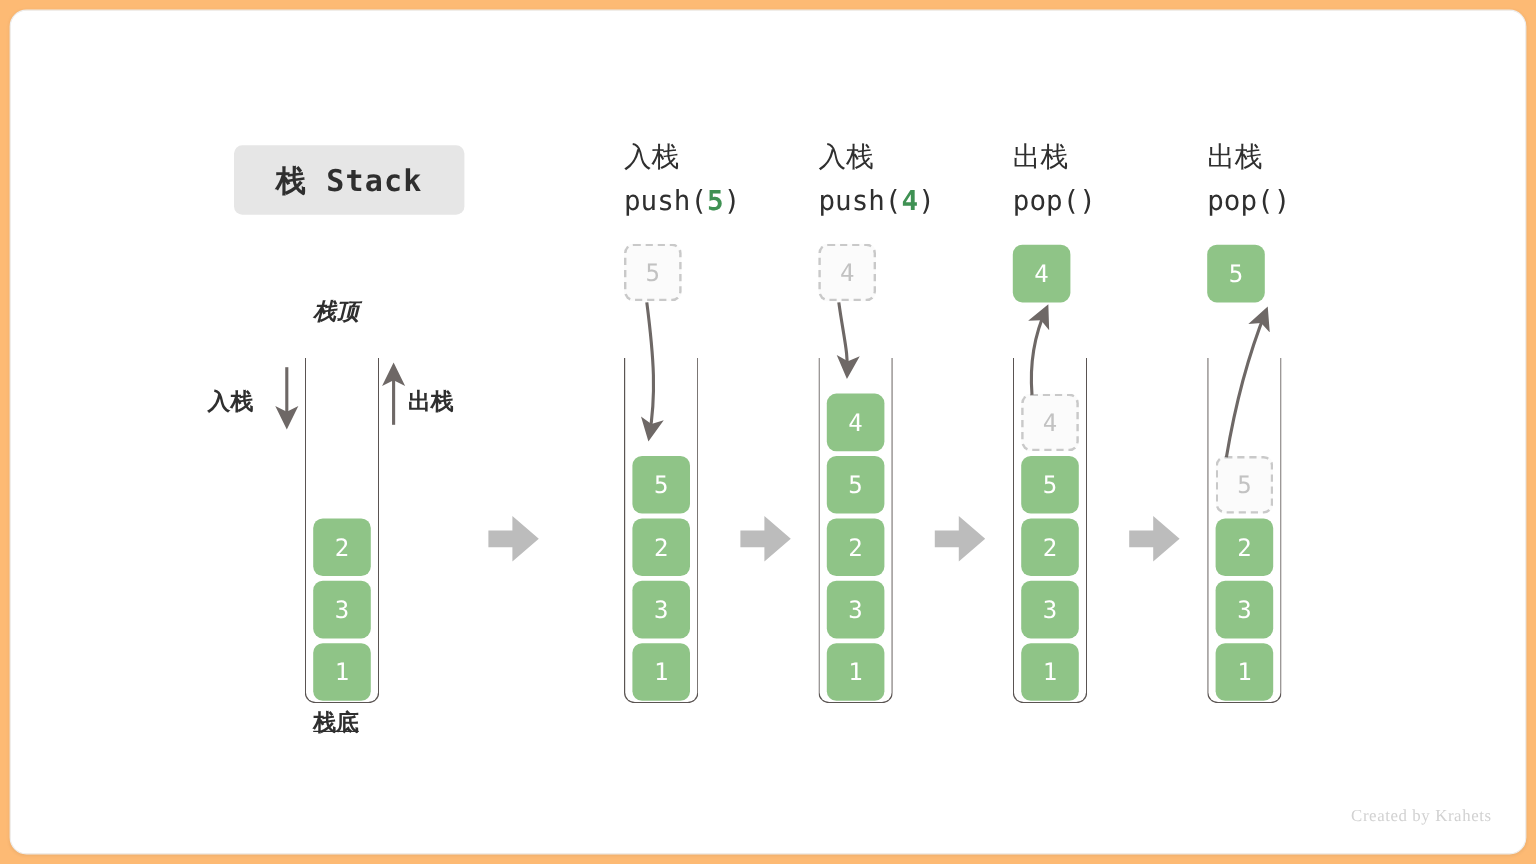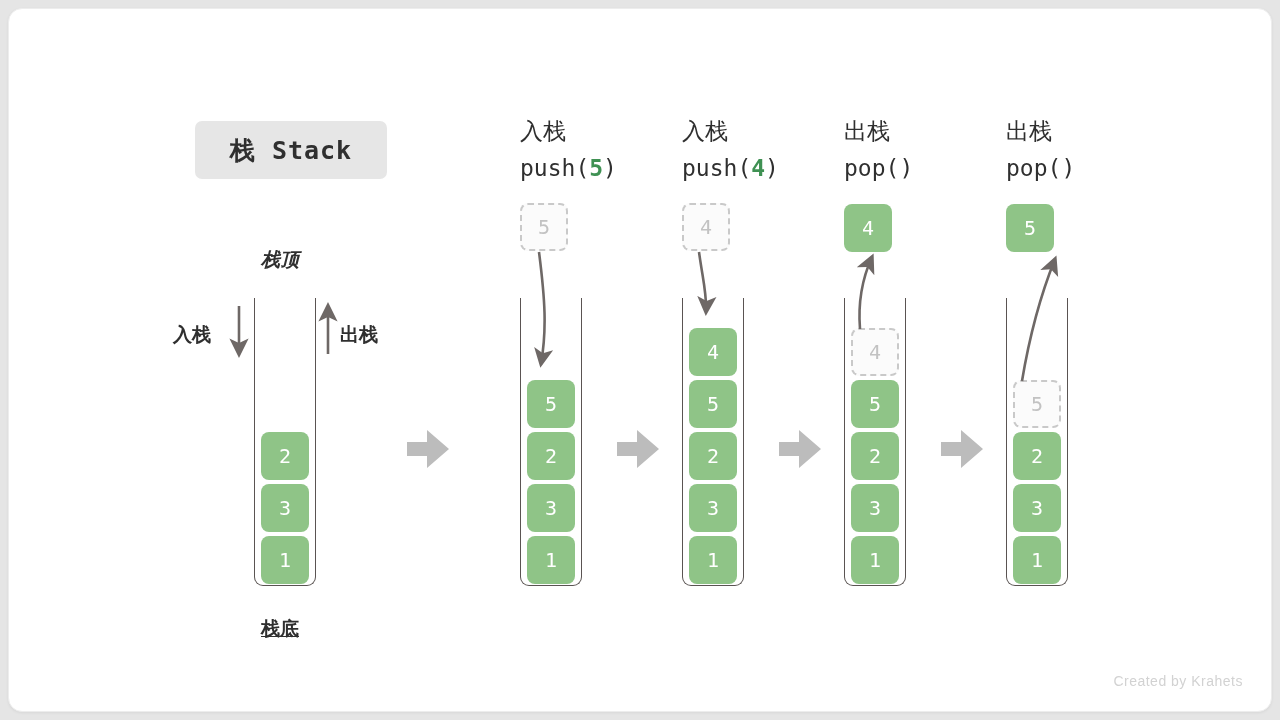--- a/index.html
+++ b/index.html
@@ -10,21 +10,21 @@
   body {
     width: 1280px;
     height: 720px;
     font-family: "Liberation Sans", "DejaVu Sans", sans-serif;
     overflow: hidden;
   }
   .canvas {
     position: relative;
     width: 1280px;
     height: 720px;
-    background: #e5e5e5;
+    background: #fdba74;
   }
   .card {
     position: absolute;
     left: 8px;
     top: 8px;
     width: 1264px;
     height: 704px;
     background: #ffffff;
     border: 1px solid #ededed;
     border-radius: 14px;
@@ -119,21 +119,21 @@
     width: 1264px;
     height: 704px;
     pointer-events: none;
   }
 
   
   .footer {
     position: absolute;
     right: 28px;
     bottom: 22px;
-    font-family: Liberation Sans, sans-serif;
+    font-family: Liberation Serif, serif;
     font-size: 14px;
     color: #d2d2d2;
     letter-spacing: 0.5px;
   }
 </style>
 </head>
 <body>
 
 <div class="canvas">
   <div class="card">
@@ -164,21 +164,21 @@
     </div>
 
     <div class="col-header" style="left:997px; top:104px;">
       <div class="zh">出栈</div>
       <div>
         <span>pop(</span><span class="arg"></span><span>)</span>
       </div>
     </div>
 
     <div class="lbl" style="left:252px; top:238px;font-style:italic;">栈顶</div>
-    <div class="lbl" style="left:252px; top:607px;text-decoration:underline;">栈底</div>
+    <div class="lbl" style="left:252px; top:580px;text-decoration:underline;">栈底</div>
     <div class="lbl" style="left:164px; top:313px;">入栈</div>
     <div class="lbl" style="left:331px; top:313px;">出栈</div>
 
     <div class="stack-col">
       <div class="stack-box" style="left:245px; top:289px; height:288px;"></div>
       <div class="cell solid" style="left:252px; top:423px;">2</div>
       <div class="cell solid" style="left:252px; top:475px;">3</div>
       <div class="cell solid" style="left:252px; top:527px;">1</div>
     </div>
 

